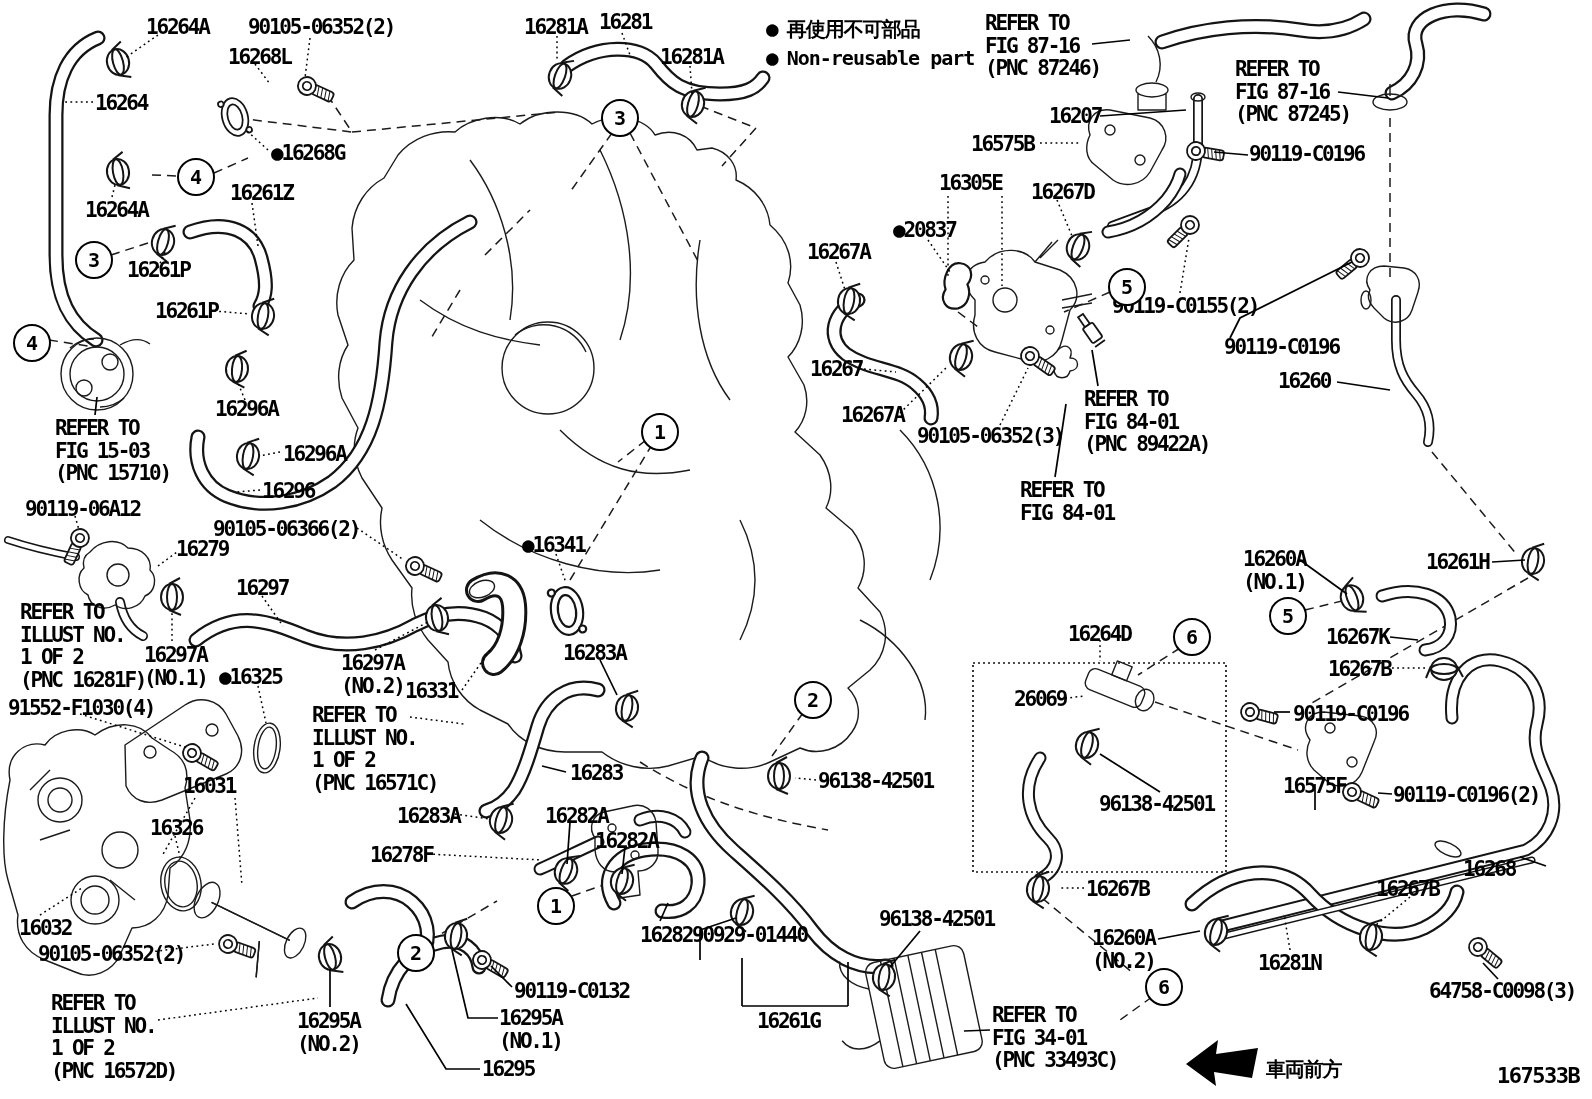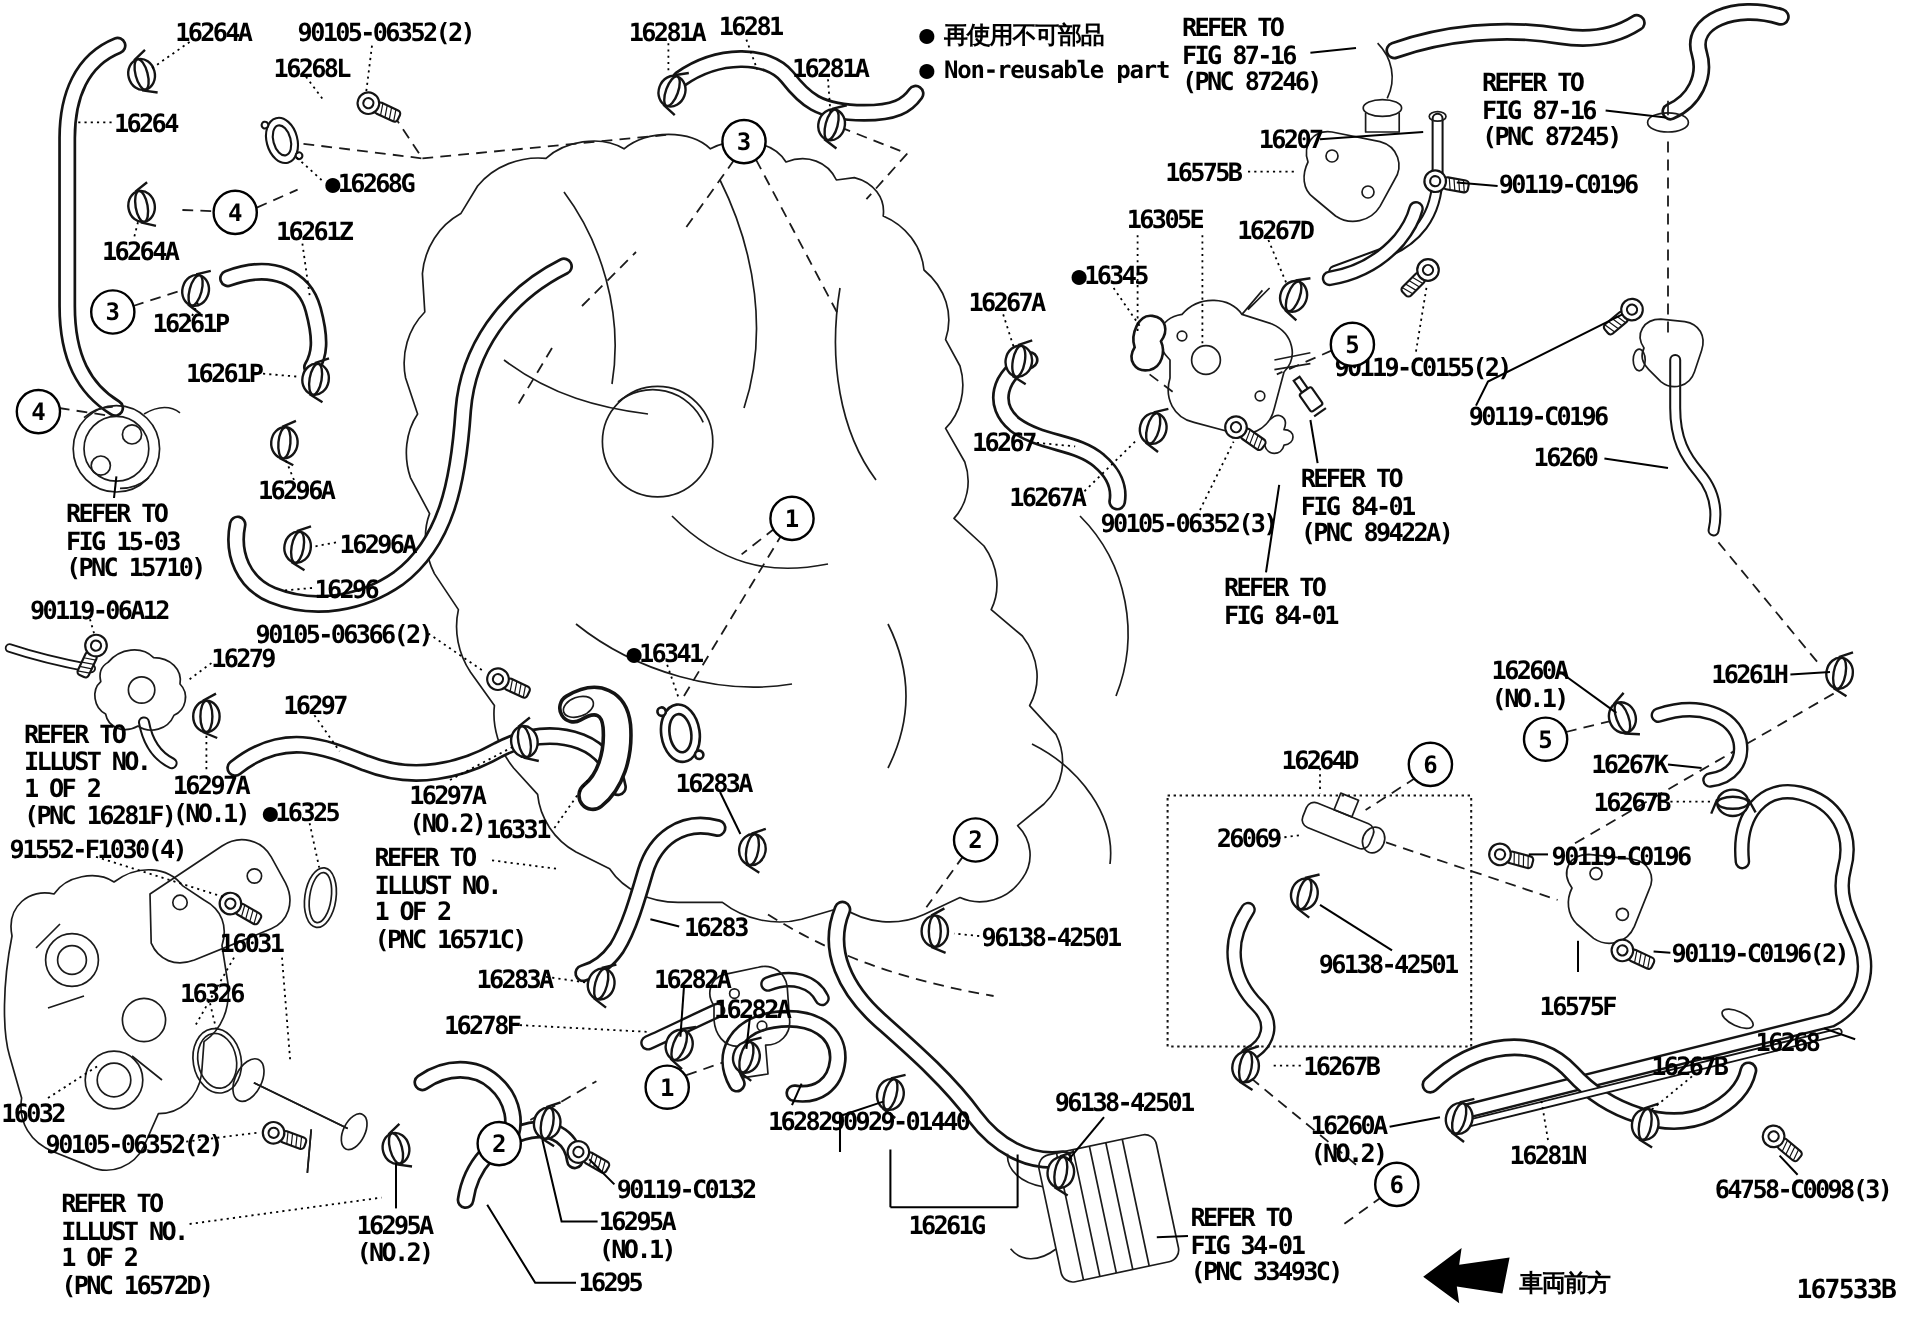--- a/index.html
+++ b/index.html
@@ -488,21 +488,21 @@
 FIG 87-16
 (PNC 87246)</div>
 <div class="lbl" style="left:1049px;top:105px">16207</div>
 <div class="lbl" style="left:971px;top:133px">16575B</div>
 <div class="lbl" style="left:1235px;top:58px">REFER TO
 FIG 87-16
 (PNC 87245)</div>
 <div class="lbl" style="left:1249px;top:143px">90119-C0196</div>
 <div class="lbl" style="left:939px;top:172px">16305E</div>
 <div class="lbl" style="left:1031px;top:181px">16267D</div>
-<div class="lbl" style="left:893px;top:219px">●16345</div>
+<div class="lbl" style="left:893px;top:219px">●20837</div>
 <div class="lbl" style="left:807px;top:241px">16267A</div>
 <div class="lbl" style="left:1112px;top:295px">90119-C0155(2)</div>
 <div class="lbl" style="left:1224px;top:336px">90119-C0196</div>
 <div class="lbl" style="left:1278px;top:370px">16260</div>
 <div class="lbl" style="left:810px;top:358px">16267</div>
 <div class="lbl" style="left:841px;top:404px">16267A</div>
 <div class="lbl" style="left:917px;top:425px">90105-06352(3)</div>
 <div class="lbl" style="left:1084px;top:388px">REFER TO
 FIG 84-01
 (PNC 89422A)</div>
@@ -531,21 +531,21 @@
 <div class="lbl" style="left:405px;top:680px">16331</div>
 <div class="lbl" style="left:522px;top:534px">●16341</div>
 <div class="lbl" style="left:563px;top:642px">16283A</div>
 <div class="lbl" style="left:312px;top:704px">REFER TO
 ILLUST NO.
 1 OF 2
 (PNC 16571C)</div>
 <div class="lbl" style="left:570px;top:762px">16283</div>
 <div class="lbl" style="left:183px;top:775px">16031</div>
 <div class="lbl" style="left:150px;top:817px">16326</div>
-<div class="lbl" style="left:1px;top:917px">16032</div>
+<div class="lbl" style="left:19px;top:917px">16032</div>
 <div class="lbl" style="left:38px;top:943px">90105-06352(2)</div>
 <div class="lbl" style="left:51px;top:992px">REFER TO
 ILLUST NO.
 1 OF 2
 (PNC 16572D)</div>
 <div class="lbl" style="left:397px;top:805px">16283A</div>
 <div class="lbl" style="left:545px;top:805px">16282A</div>
 <div class="lbl" style="left:595px;top:830px">16282A</div>
 <div class="lbl" style="left:370px;top:844px">16278F</div>
 <div class="lbl" style="left:640px;top:924px">16282</div>
@@ -561,21 +561,21 @@
 <div class="lbl" style="left:879px;top:908px">96138-42501</div>
 <div class="lbl" style="left:1068px;top:623px">16264D</div>
 <div class="lbl" style="left:1014px;top:688px">26069</div>
 <div class="lbl" style="left:1099px;top:793px">96138-42501</div>
 <div class="lbl" style="left:1243px;top:548px">16260A
 (NO.1)</div>
 <div class="lbl" style="left:1426px;top:551px">16261H</div>
 <div class="lbl" style="left:1326px;top:626px">16267K</div>
 <div class="lbl" style="left:1328px;top:658px">16267B</div>
 <div class="lbl" style="left:1293px;top:703px">90119-C0196</div>
-<div class="lbl" style="left:1283px;top:828px">16575F</div>
+<div class="lbl" style="left:1283px;top:775px">16575F</div>
 <div class="lbl" style="left:1393px;top:784px">90119-C0196(2)</div>
 <div class="lbl" style="left:1463px;top:858px">16268</div>
 <div class="lbl" style="left:1086px;top:878px">16267B</div>
 <div class="lbl" style="left:1092px;top:927px">16260A
 (NO.2)</div>
 <div class="lbl" style="left:1376px;top:878px">16267B</div>
 <div class="lbl" style="left:1258px;top:952px">16281N</div>
 <div class="lbl" style="left:1429px;top:980px">64758-C0098(3)</div>
 <div class="lbl" style="left:992px;top:1004px">REFER TO
 FIG 34-01

